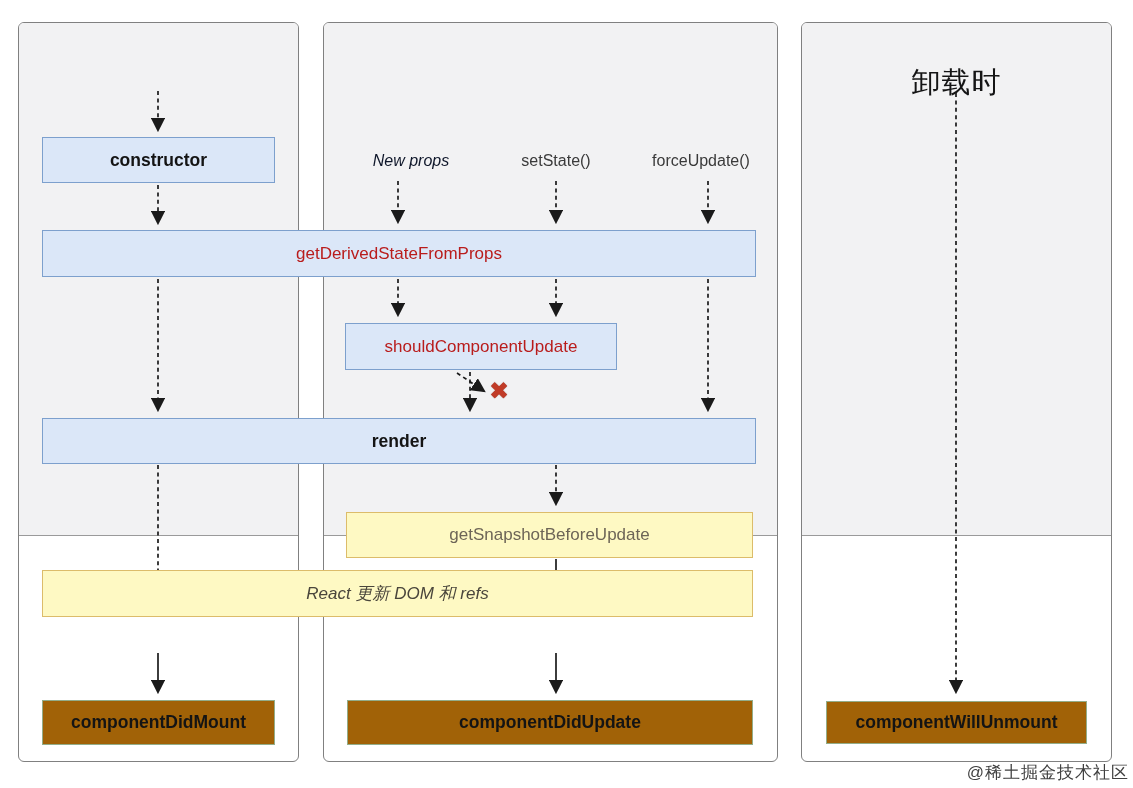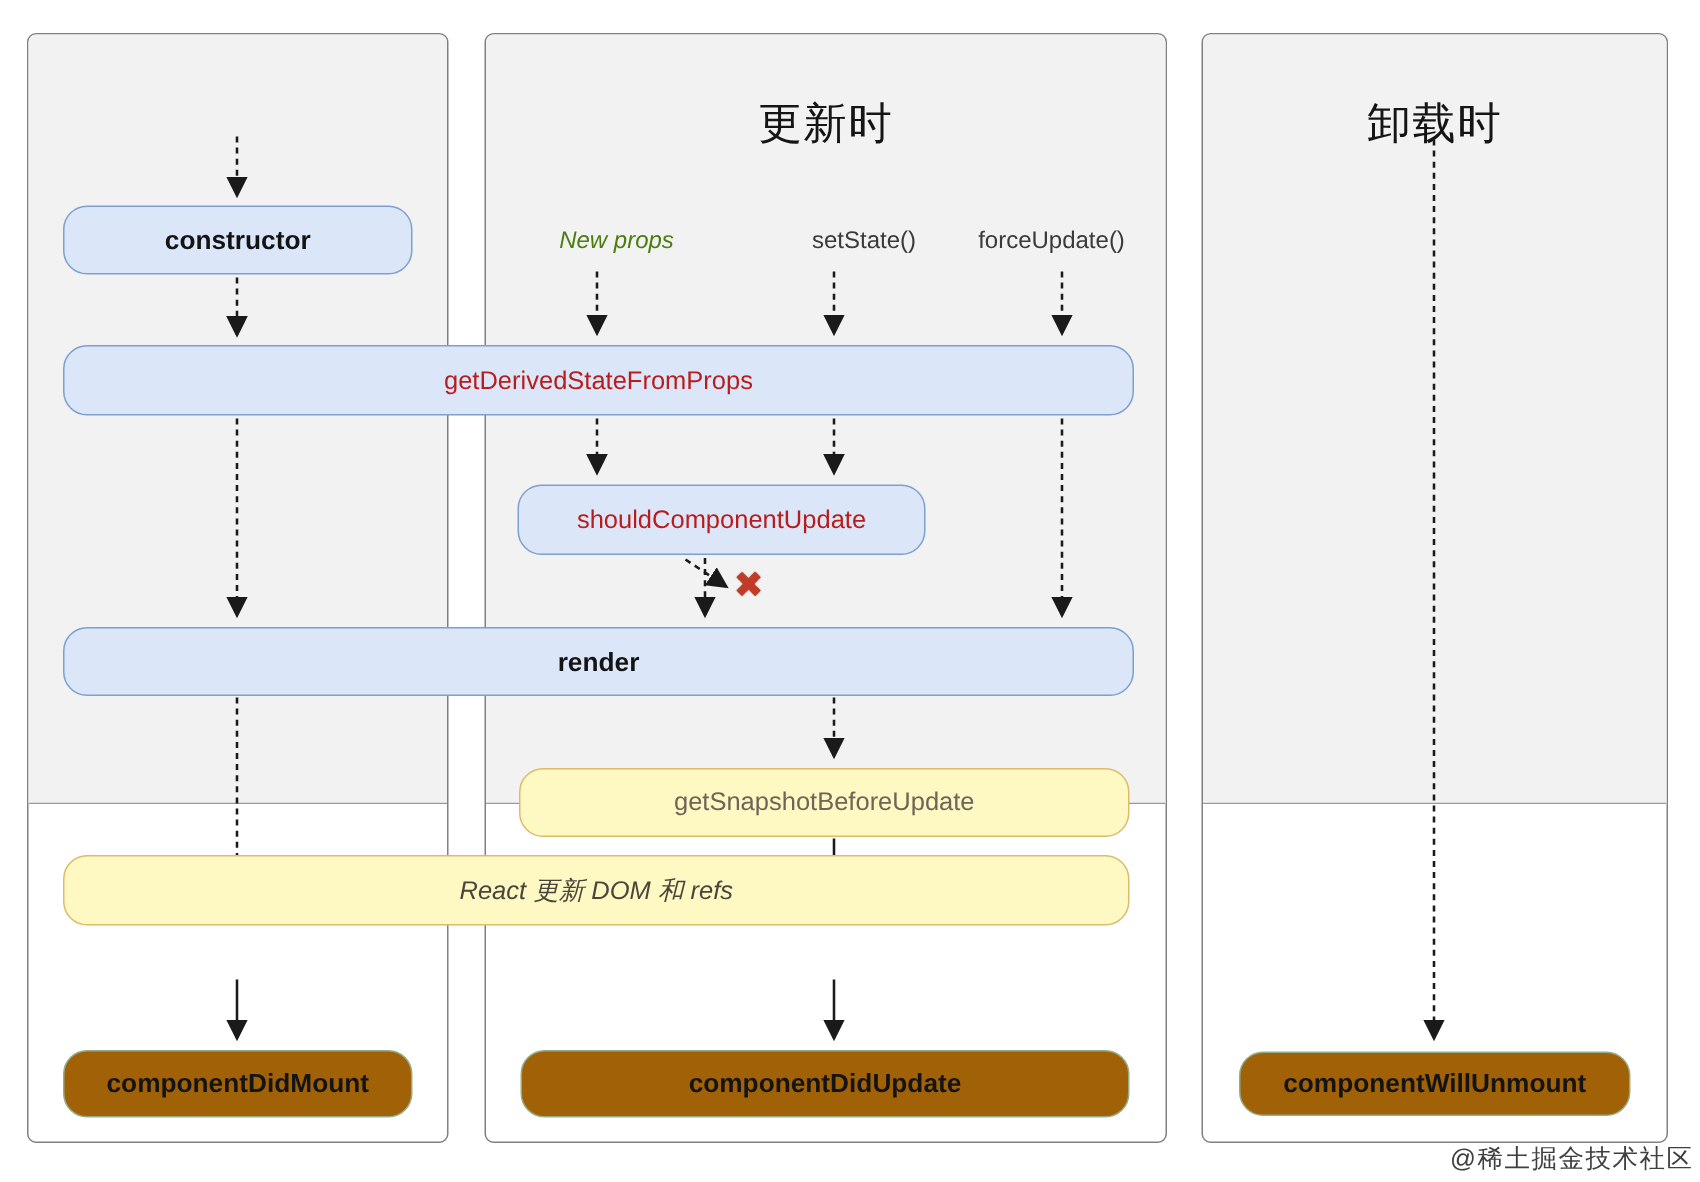--- a/index.html
+++ b/index.html
@@ -21,23 +21,23 @@
     border-radius:5px 5px 0 0;
   }
   .col-title{
     position:absolute; top:40px; left:0; width:100%;
     text-align:center; font-size:29px; color:#151515; letter-spacing:1px;
   }
   .trigger{
     position:absolute; top:152px; transform:translateX(-50%);
     font-size:16px; color:#3a3a3a; white-space:nowrap;
   }
-  .trigger.italic{color:#4d7c0f;}
+  .trigger.italic{color:#0f172a;}
   .box{
-    position:absolute; box-sizing:border-box; border-radius:16px;
+    position:absolute; box-sizing:border-box; border-radius:0;
     display:flex; align-items:center; justify-content:center;
     font-size:17px; white-space:nowrap; z-index:3;
   }
   .blue  {background:#dbe7f8; border:1.4px solid #7da0cd; color:#b91c1c;}
   .yellow{background:#fef9c3; border:1.4px solid #dcbc6a; color:#6d6557;}
   .green {background:#a16207; border:1.4px solid #93ad89; color:#141414;}
   .bold{font-weight:bold; color:#141414; font-size:17.5px;}
   .italic{font-style:italic;}
   .arrows{position:absolute; left:0; top:0; z-index:2;}
   .arrows line{stroke:#1a1a1a; stroke-width:1.7;}
@@ -55,29 +55,28 @@
 </head>
 <body>
 
 <div class="canvas">
 
   <div class="col col-mount">
     <div class="phase-top"></div>
   </div>
   <div class="col col-update">
     <div class="phase-top"></div>
-    <div class="col-title">更新时</div>
   </div>
   <div class="col col-unmount">
     <div class="phase-top"></div>
     <div class="col-title">卸载时</div>
   </div>
 
   <div class="trigger italic" style="left:411px;">New props</div>
-  <div class="trigger" style="left:576px;text-align:center;">setState()</div>
+  <div class="trigger" style="left:556px;text-align:center;">setState()</div>
   <div class="trigger" style="left:701px;">forceUpdate()</div>
 
   <svg class="arrows" width="1133" height="788" viewBox="0 0 1133 788">
     <defs>
       <marker id="ah" viewBox="0 0 10 10" refX="8.5" refY="5" markerWidth="8.5" markerHeight="8.5" orient="auto-start-reverse">
         <path d="M0,0 L10,5 L0,10 z" fill="#1a1a1a"></path>
       </marker>
     </defs>
 
     <line class="dash" x1="158" y1="91" x2="158" y2="130" marker-end="url(#ah)"></line>

